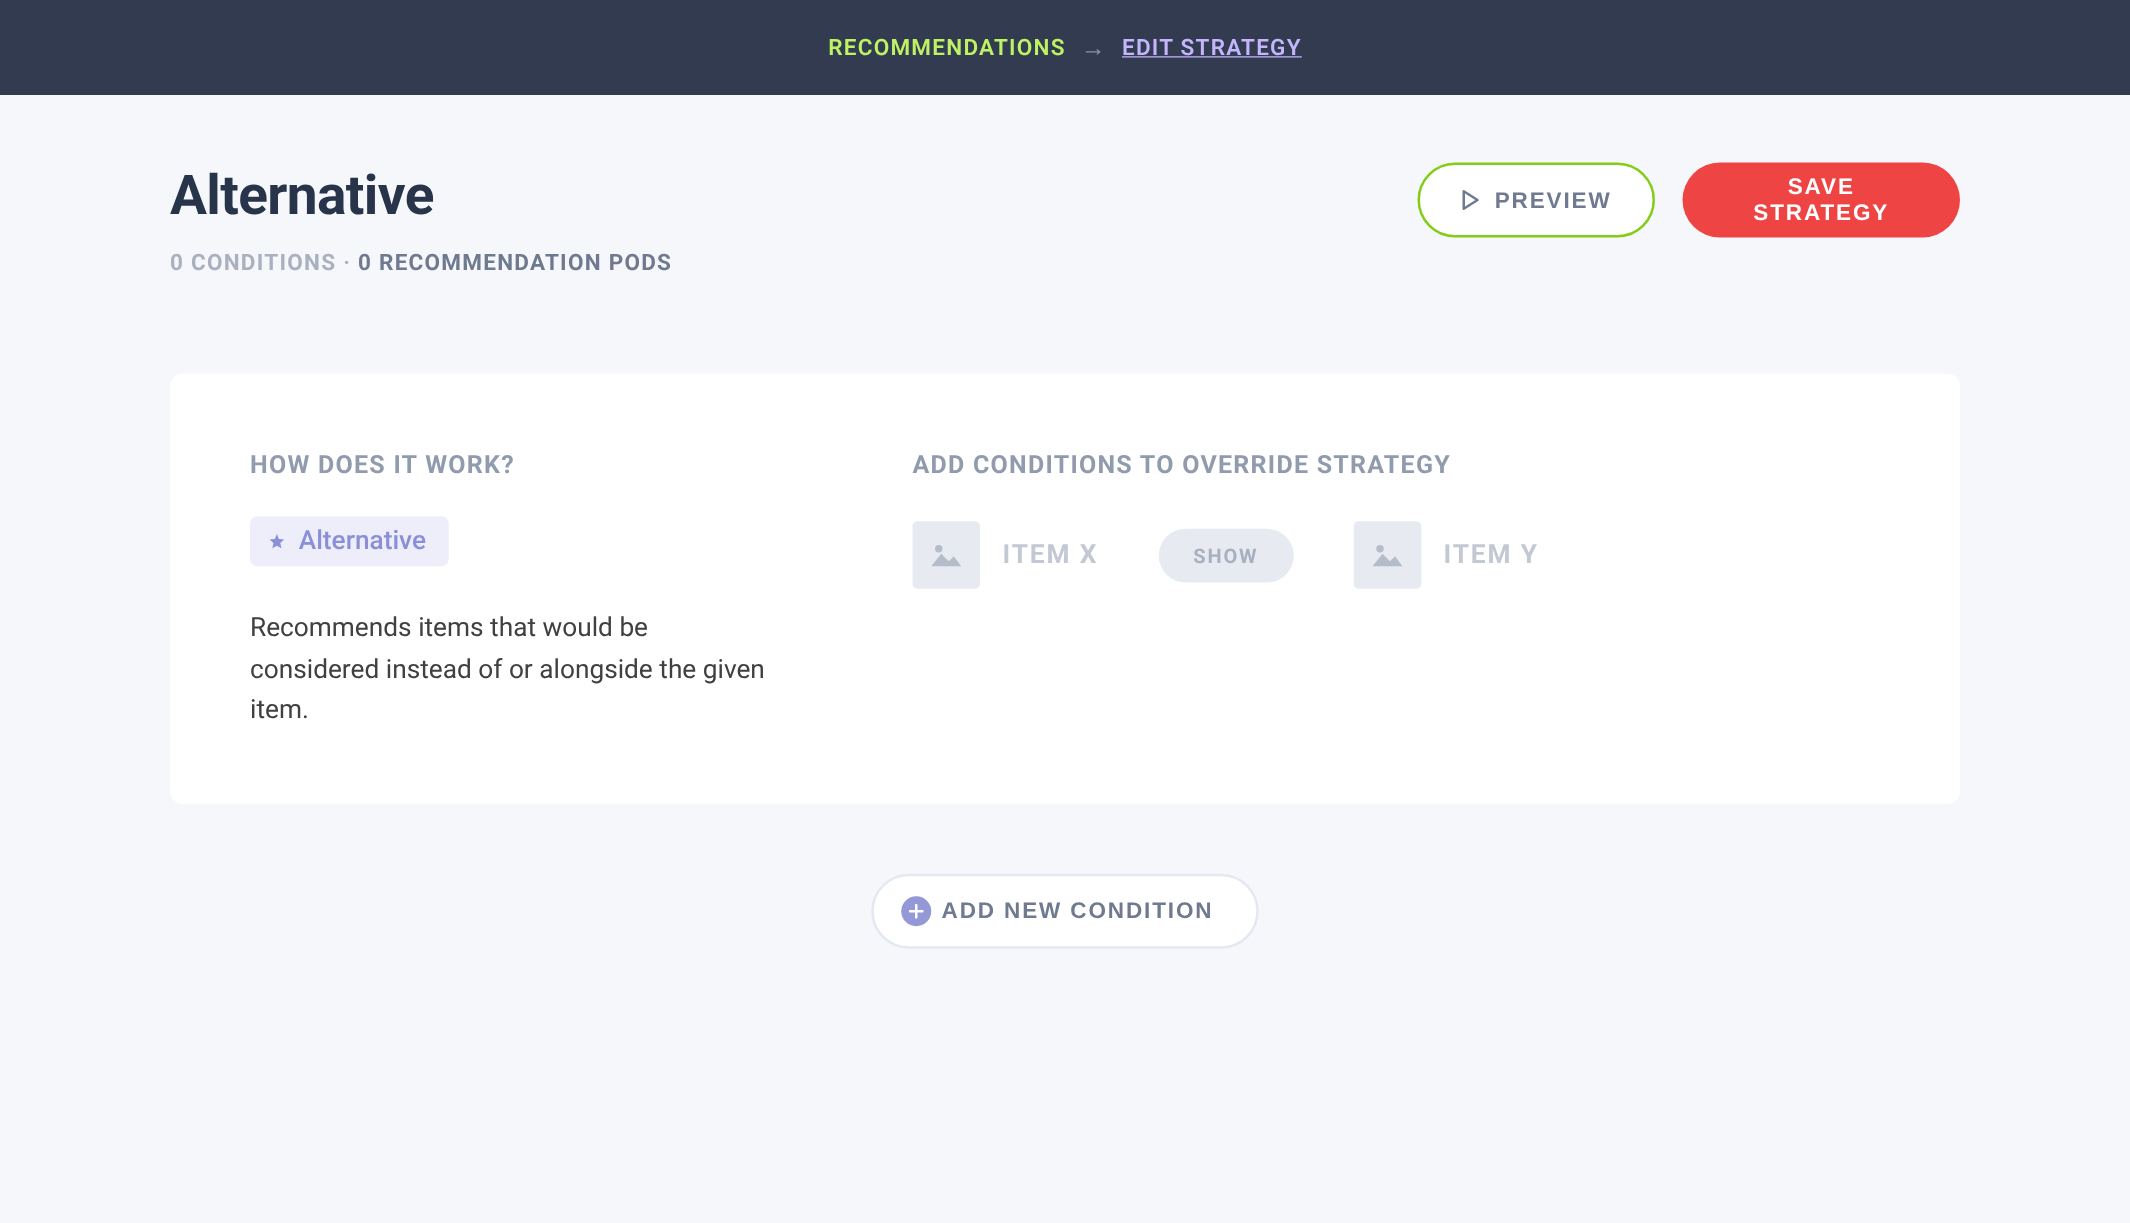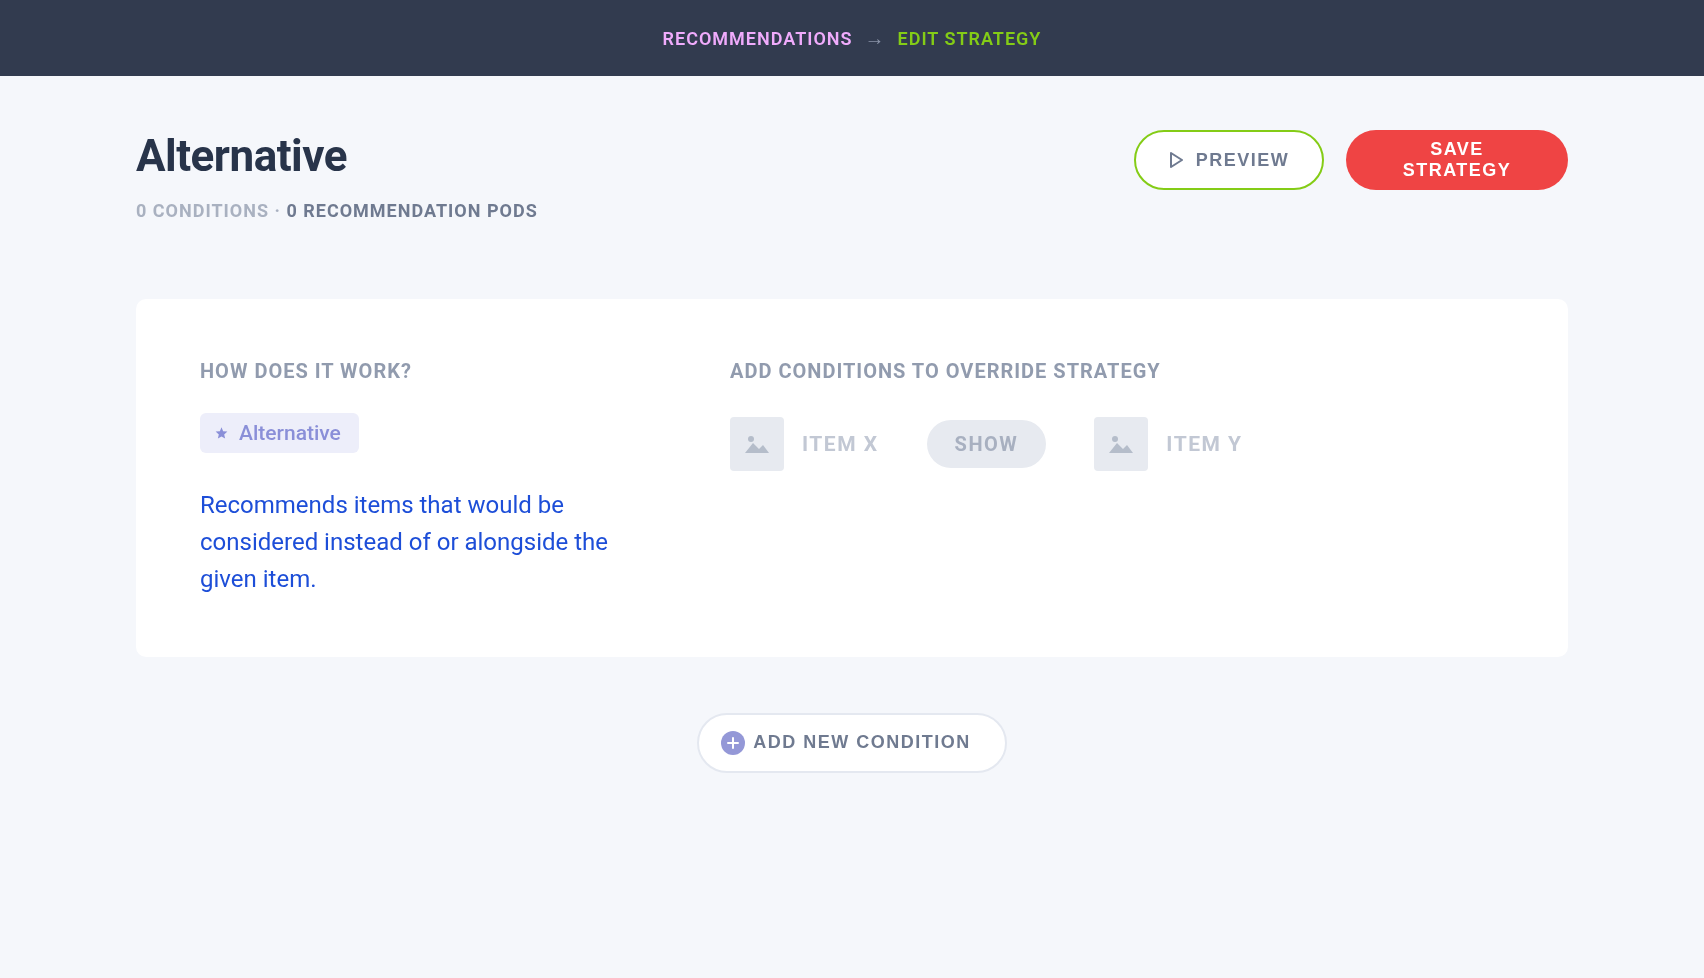--- a/index.html
+++ b/index.html
@@ -24,30 +24,31 @@
       letter-spacing: 1px;
     }
     .breadcrumb {
       display: flex;
       align-items: center;
       gap: 12px;
       font-size: 18px;
       font-weight: 600;
     }
     .breadcrumb-parent {
-      color: #f0abfc;
+      color: #bef264;
       text-transform: uppercase;
     }
     .breadcrumb-arrow {
       color: #8a93a8;
       font-size: 20px;
     }
     .breadcrumb-current {
-      color: #84cc16;
-      text-transform: uppercase;
+      color: #c4b5fd;
+      text-transform: uppercase;
+      text-decoration: underline;
     }
     .content-wrap {
       padding: 54px 136px 0 136px;
     }
     .title-row {
       display: flex;
       align-items: flex-start;
       justify-content: space-between;
     }
     .title-block {
@@ -136,23 +137,23 @@
       padding: 8px 18px 8px 14px;
       border-radius: 6px;
       font-size: 21px;
       font-weight: 500;
       margin-bottom: 34px;
     }
     .star-icon svg {
       display: block;
     }
     .description-text {
-      font-size: 24px;
+      font-size: 21px;
       line-height: 1.55;
-      color: #1d4ed8;
+      color: #404040;
       font-weight: 400;
       max-width: 420px;
     }
     .condition-row {
       display: flex;
       align-items: center;
       gap: 48px;
       margin-top: 34px;
     }
     .condition-item {
@@ -175,21 +176,21 @@
     .item-label {
       font-size: 21px;
       font-weight: 700;
       letter-spacing: 1.5px;
       text-transform: uppercase;
       color: #c2c8d4;
     }
     .show-pill {
       background: #e7eaf0;
       color: #a8b0c0;
-      font-size: 20px;
+      font-size: 16px;
       font-weight: 700;
       letter-spacing: 1.5px;
       text-transform: uppercase;
       padding: 12px 28px;
       border-radius: 26px;
     }
     .add-condition-wrap {
       display: flex;
       justify-content: center;
       margin-top: 56px;

